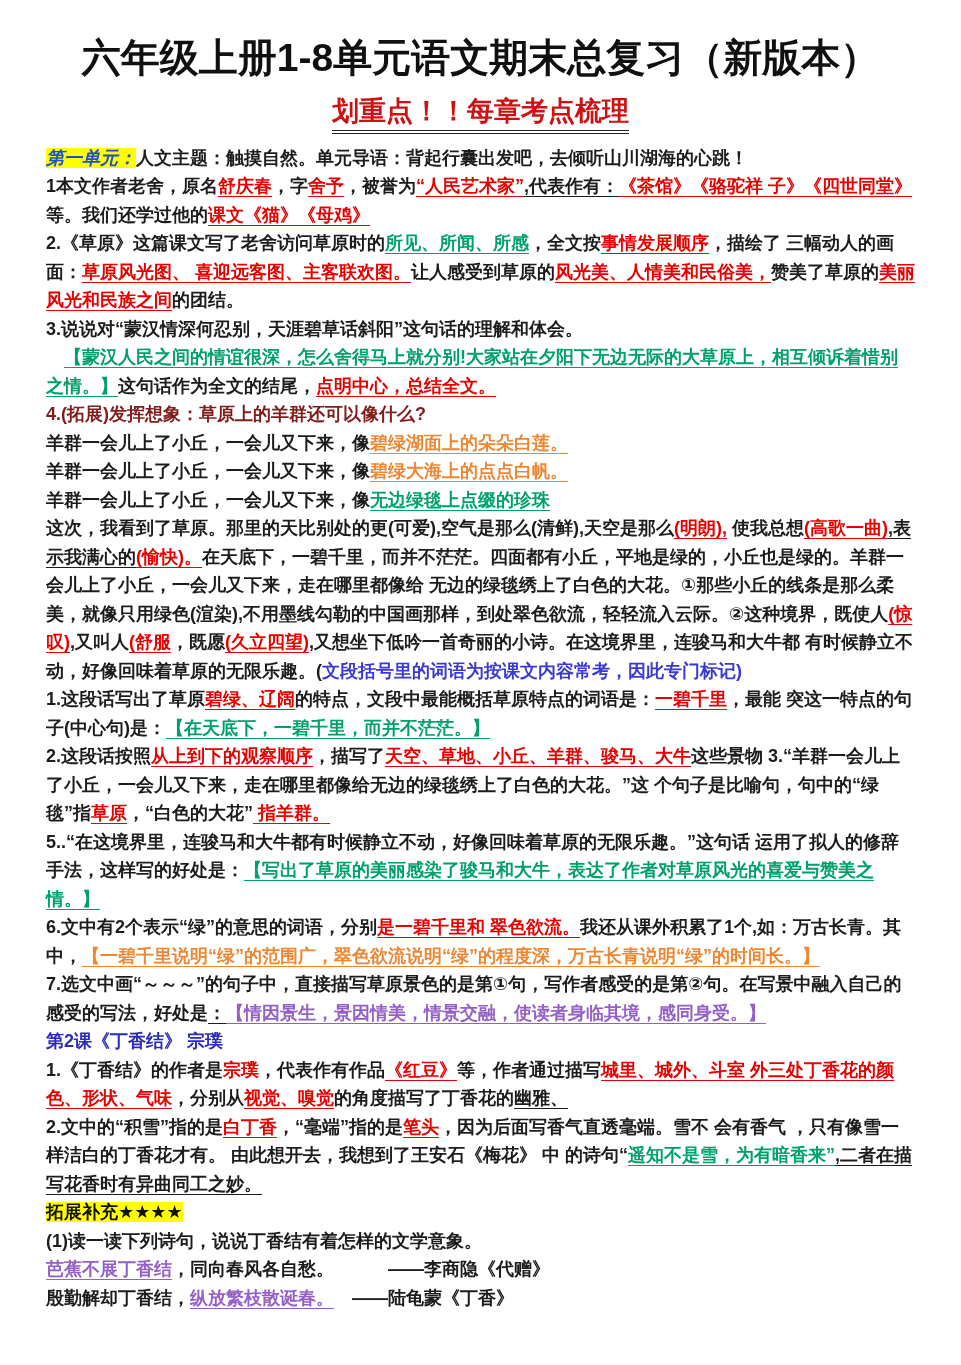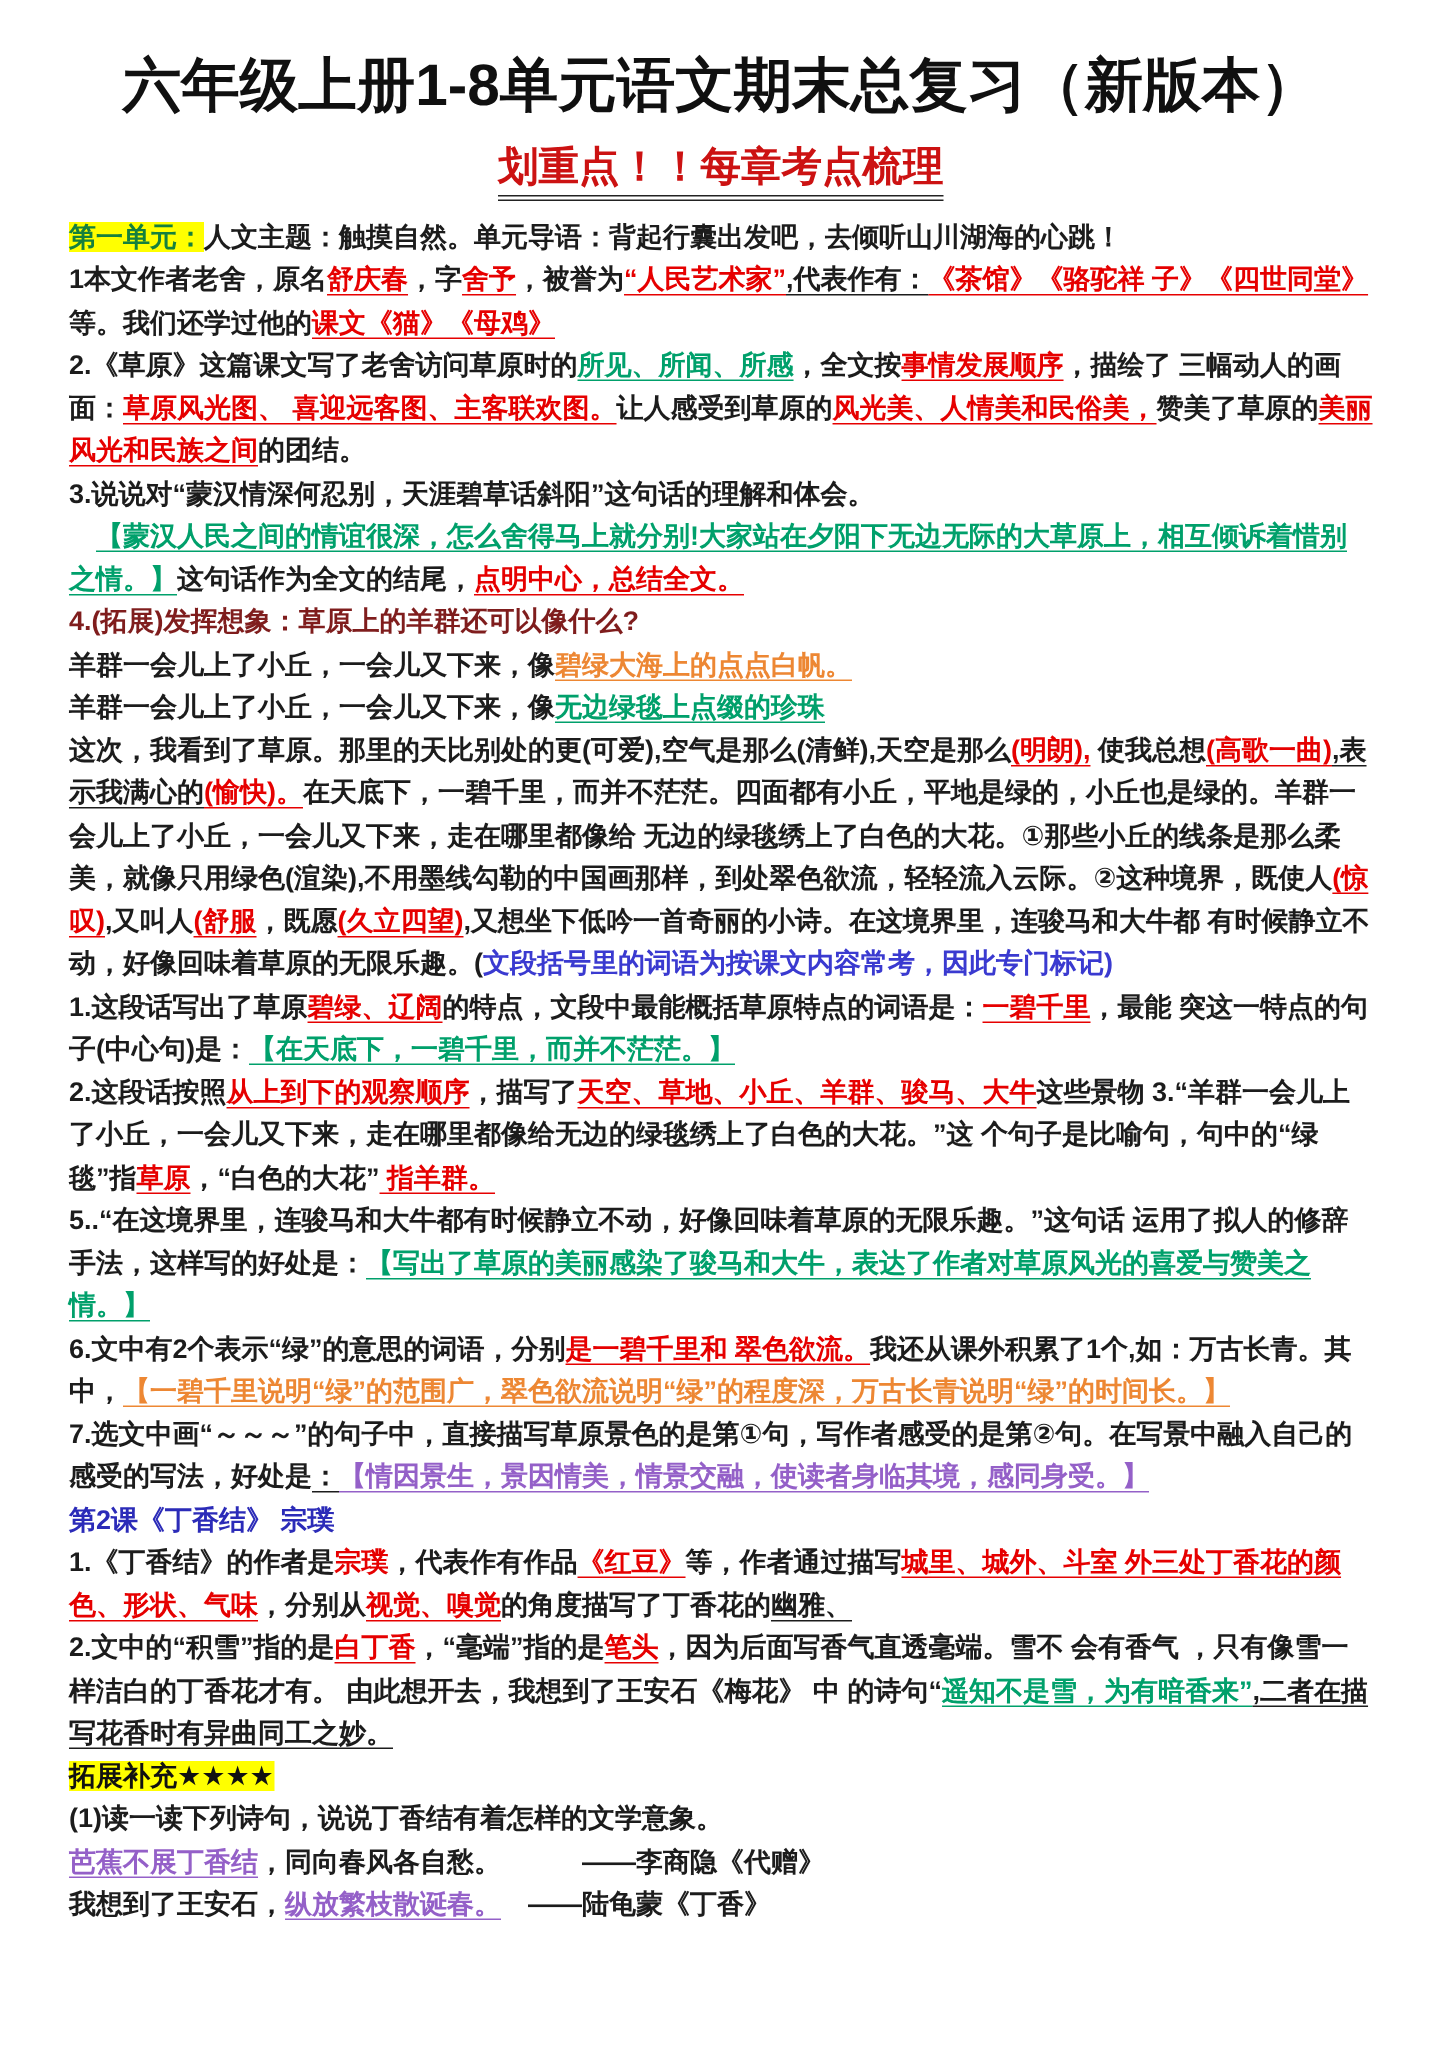--- a/index.html
+++ b/index.html
@@ -38,47 +38,48 @@
   .head{color:#2b2bb8;font-weight:bold;}
   .seg{text-underline-offset:4px;text-decoration-thickness:1.5px;}
   .s-u{text-decoration:underline;}
   .s-r{color:#e60000;}
   .s-ru{color:#e60000;text-decoration:underline;}
   .s-gu{color:#00a06b;text-decoration:underline;}
   .s-ou{color:#ed8733;text-decoration:underline;}
   .s-p{color:#7f1d1d;}
   .s-pu{color:#9460c8;text-decoration:underline;}
   .s-bl{color:#3a3ad0;}
-  .s-hlr{background:#ffff00;color:#15803d;}
+  .s-hlr{background:#ffff00;color:#1d4ed8;font-style:italic;}
   .s-hlb{background:#ffff00;color:#111111;font-weight:bold;}
 </style>
 </head>
 <body>
 
 <div class="doc">
   <div class="title">六年级上册1-8单元语文期末总复习（新版本）</div>
   <div class="subtitle-wrap">
     <span class="subtitle">划重点！！每章考点梳理</span>
   </div>
   <div>
       <p class="para"><span class="seg s-hlr">第一单元：</span><span class="seg">人文主题：触摸自然。单元导语：背起行囊出发吧，去倾听山川湖海的心跳！</span></p>
       <p class="para"><span class="seg">1本文作者老舍，原名</span><span class="seg s-ru">舒庆春</span><span class="seg">，字</span><span class="seg s-ru">舍予</span><span class="seg">，被誉为</span><span class="seg s-ru">“人民艺术家”</span><span class="seg s-u">,代表作有：</span><span class="seg s-ru">《茶馆》《骆驼祥 子》《四世同堂》</span><span class="seg">等。我们还学过他的</span><span class="seg s-ru">课文《猫》《母鸡》</span></p>
       <p class="para"><span class="seg">2.《草原》这篇课文写了老舍访问草原时的</span><span class="seg s-gu">所见、所闻、所感</span><span class="seg">，全文按</span><span class="seg s-ru">事情发展顺序</span><span class="seg">，描绘了 三幅动人的画面：</span><span class="seg s-ru">草原风光图、 喜迎远客图、主客联欢图。</span><span class="seg">让人感受到草原的</span><span class="seg s-ru">风光美、人情美和民俗美，</span><span class="seg">赞美了草原的</span><span class="seg s-ru">美丽风光和民族之间</span><span class="seg">的团结。</span></p>
       <p class="para"><span class="seg">3.说说对“蒙汉情深何忍别，天涯碧草话斜阳”这句话的理解和体会。</span></p>
       <p class="para"><span class="seg">　</span><span class="seg s-gu">【蒙汉人民之间的情谊很深，怎么舍得马上就分别!大家站在夕阳下无边无际的大草原上，相互倾诉着惜别之情。】</span><span class="seg">这句话作为全文的结尾，</span><span class="seg s-ru">点明中心，总结全文。</span></p>
       <p class="para"><span class="seg s-p">4.(拓展)发挥想象：草原上的羊群还可以像什么?</span></p>
+      <p class="para"><span class="seg">羊群一会儿上了小丘，一会儿又下来，像</span><span class="seg s-ou">碧绿湖面上的朵朵白莲。</span></p>
       <p class="para"><span class="seg">羊群一会儿上了小丘，一会儿又下来，像</span><span class="seg s-ou">碧绿大海上的点点白帆。</span></p>
       <p class="para"><span class="seg">羊群一会儿上了小丘，一会儿又下来，像</span><span class="seg s-gu">无边绿毯上点缀的珍珠</span></p>
       <p class="para"><span class="seg">这次，我看到了草原。那里的天比别处的更(可爱),空气是那么(清鲜),天空是那么</span><span class="seg s-ru">(明朗),</span><span class="seg"> 使我总想</span><span class="seg s-ru">(高歌一曲)</span><span class="seg s-u">,表示我满心的</span><span class="seg s-ru">(愉快)。</span><span class="seg">在天底下，一碧千里，而并不茫茫。四面都有小丘，平地是绿的，小丘也是绿的。羊群一会儿上了小丘，一会儿又下来，走在哪里都像给 无边的绿毯绣上了白色的大花。①那些小丘的线条是那么柔美，就像只用绿色(渲染),不用墨线勾勒的中国画那样，到处翠色欲流，轻轻流入云际。②这种境界，既使人</span><span class="seg s-ru">(惊叹)</span><span class="seg">,又叫人</span><span class="seg s-ru">(舒服</span><span class="seg">，既愿</span><span class="seg s-ru">(久立四望)</span><span class="seg">,又想坐下低吟一首奇丽的小诗。在这境界里，连骏马和大牛都 有时候静立不动，好像回味着草原的无限乐趣。(</span><span class="seg s-bl">文段括号里的词语为按课文内容常考，因此专门标记)</span></p>
       <p class="para"><span class="seg">1.这段话写出了草原</span><span class="seg s-ru">碧绿、辽阔</span><span class="seg">的特点，文段中最能概括草原特点的词语是：</span><span class="seg s-ru">一碧千里</span><span class="seg">，最能 突这一特点的句子(中心句)是：</span><span class="seg s-gu">【在天底下，一碧千里，而并不茫茫。】</span></p>
       <p class="para"><span class="seg">2.这段话按照</span><span class="seg s-ru">从上到下的观察顺序</span><span class="seg">，描写了</span><span class="seg s-ru">天空、草地、小丘、羊群、骏马、大牛</span><span class="seg">这些景物 3.“羊群一会儿上了小丘，一会儿又下来，走在哪里都像给无边的绿毯绣上了白色的大花。”这 个句子是比喻句，句中的“绿毯”指</span><span class="seg s-ru">草原</span><span class="seg">，“白色的大花”</span><span class="seg s-ru"> 指羊群。</span></p>
       <p class="para"><span class="seg">5..“在这境界里，连骏马和大牛都有时候静立不动，好像回味着草原的无限乐趣。”这句话 运用了拟人的修辞手法，这样写的好处是：</span><span class="seg s-gu">【写出了草原的美丽感染了骏马和大牛，表达了作者对草原风光的喜爱与赞美之情。】</span></p>
       <p class="para"><span class="seg">6.文中有2个表示“绿”的意思的词语，分别</span><span class="seg s-ru">是一碧千里和 翠色欲流。</span><span class="seg">我还从课外积累了1个,如：万古长青。其中，</span><span class="seg s-ou">【一碧千里说明“绿”的范围广，翠色欲流说明“绿”的程度深，万古长青说明“绿”的时间长。】</span></p>
       <p class="para"><span class="seg">7.选文中画“～～～”的句子中，直接描写草原景色的是第①句，写作者感受的是第②句。在写景中融入自己的感受的写法，好处是</span><span class="seg s-u">：</span><span class="seg s-pu">【情因景生，景因情美，情景交融，使读者身临其境，感同身受。】</span></p>
       <p class="para head"><span class="seg">第2课《丁香结》 宗璞</span></p>
       <p class="para"><span class="seg">1.《丁香结》的作者是</span><span class="seg s-r">宗璞</span><span class="seg">，代表作有作品</span><span class="seg s-ru">《红豆》</span><span class="seg">等，作者通过描写</span><span class="seg s-ru">城里、城外、斗室 外三处丁香花的颜色、形状、气味</span><span class="seg">，分别从</span><span class="seg s-ru">视觉、嗅觉</span><span class="seg">的角度描写了丁香花的</span><span class="seg s-u">幽雅、</span></p>
       <p class="para"><span class="seg">2.文中的“积雪”指的是</span><span class="seg s-ru">白丁香</span><span class="seg">，“毫端”指的是</span><span class="seg s-ru">笔头</span><span class="seg">，因为后面写香气直透毫端。雪不 会有香气 ，只有像雪一样洁白的丁香花才有。 由此想开去，我想到了王安石《梅花》 中 的诗句“</span><span class="seg s-gu">遥知不是雪，为有暗香来”</span><span class="seg s-u">,二者在描写花香时有异曲同工之妙。</span></p>
       <p class="para"><span class="seg s-hlb">拓展补充★★★★</span></p>
       <p class="para"><span class="seg">(1)读一读下列诗句，说说丁香结有着怎样的文学意象。</span></p>
       <p class="para"><span class="seg s-pu">芭蕉不展丁香结</span><span class="seg">，同向春风各自愁。　　　——李商隐《代赠》</span></p>
-      <p class="para"><span class="seg">我想到了王安石，</span><span class="seg s-pu">纵放繁枝散诞春。</span><span class="seg">　——陆龟蒙《丁香》</span></p>
+      <p class="para"><span class="seg">殷勤解却丁香结，</span><span class="seg s-pu">纵放繁枝散诞春。</span><span class="seg">　——陆龟蒙《丁香》</span></p>
     </div>
 </div>
 
 </body></html>

